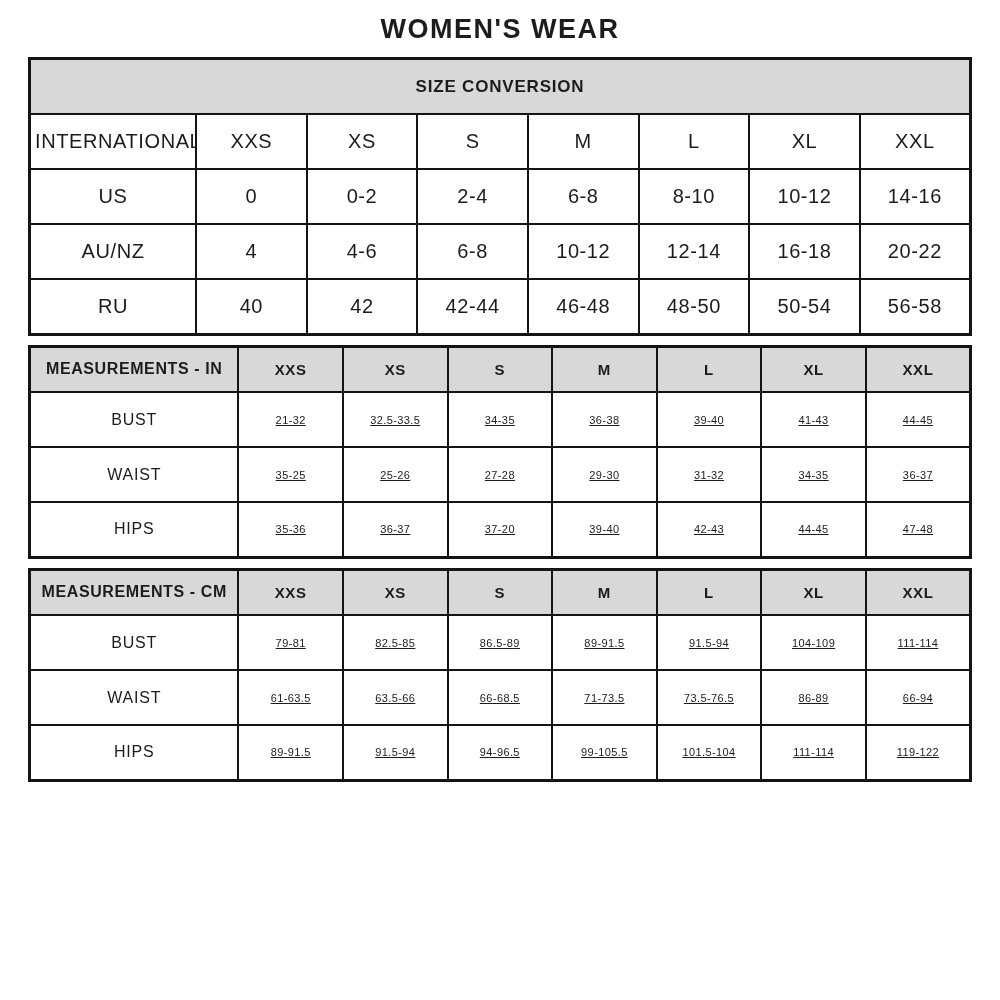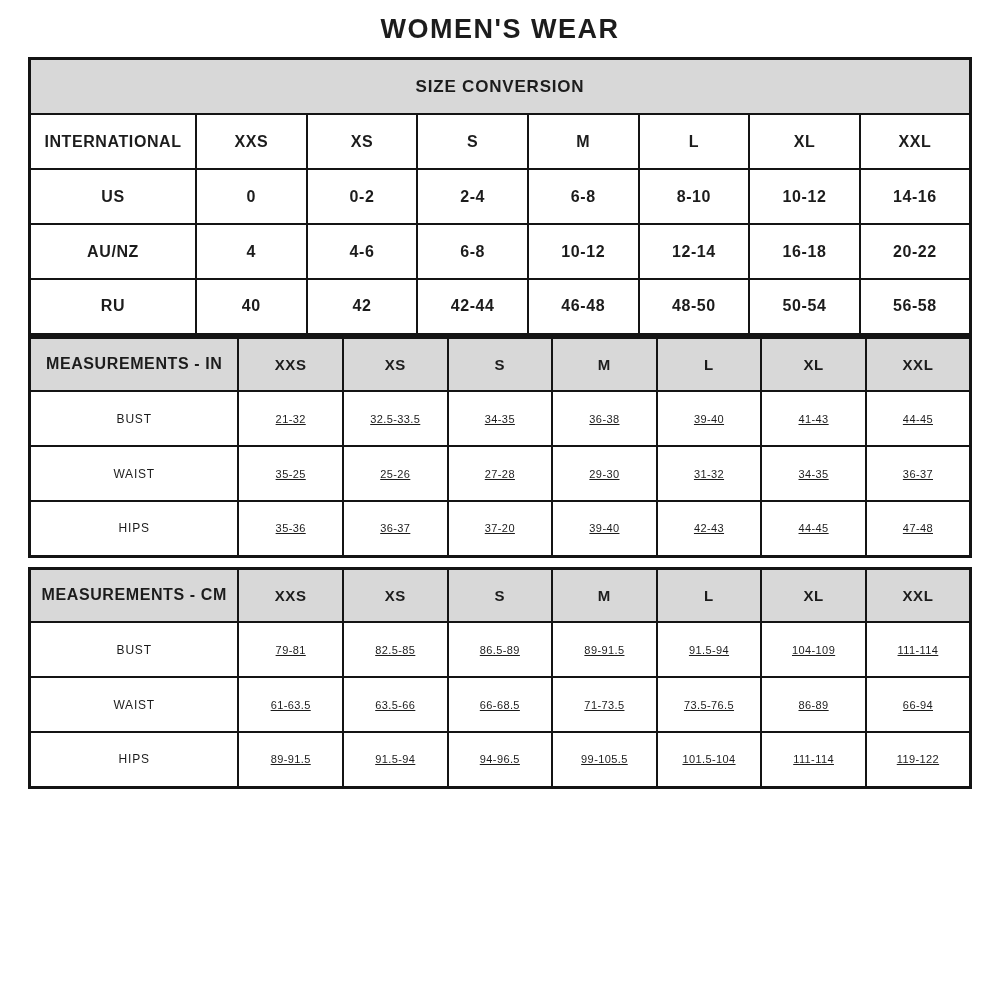--- a/index.html
+++ b/index.html
@@ -32,47 +32,47 @@
     border: 3px solid #141414;
   }
   td, th {
     border: 2px solid #141414;
     text-align: center;
     vertical-align: middle;
     padding: 0 4px;
     overflow: hidden;
   }
   
-  .t1 { margin-bottom: 0; }
+  .t1 { margin-bottom: 9px; }
   .t1 .band-header {
     height: 53px;
     background: #d8d8d8;
     font-weight: bold;
     font-size: 17px;
     letter-spacing: 0.8px;
   }
   .t1 tr.data-row { height: 55px; }
   .t1 td {
-    font-size: 16px;
-    font-weight: bold;
+    font-size: 20px;
+    font-weight: normal;
     letter-spacing: 0.6px;
   }
   
   .tm { margin-bottom: 9px; }
-  .tm tr.head-row { height: 54px; }
+  .tm tr.head-row { height: 46px; }
   .tm tr.head-row td {
     background: #d8d8d8;
     font-weight: bold;
     font-size: 15px;
     letter-spacing: 0.6px;
   }
   .tm tr.head-row td.lbl { font-size: 16px; }
   .tm tr.data-row { height: 55px; }
   .tm td.lbl {
-    font-size: 12px;
+    font-size: 16px;
     font-weight: normal;
     letter-spacing: 0.8px;
   }
   .tm td.val {
     font-size: 11px;
     font-weight: normal;
     letter-spacing: 0.4px;
     text-decoration: underline;
   }
 </style>

